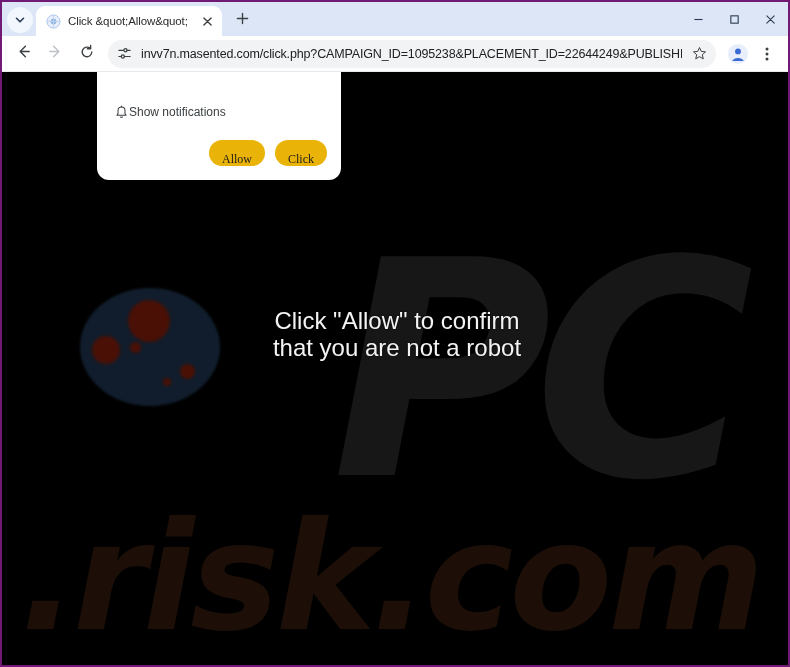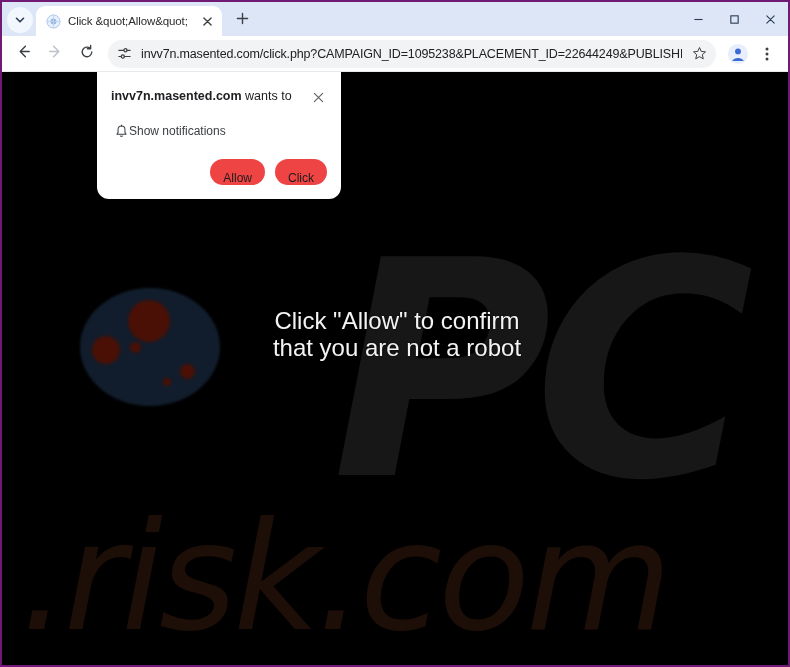--- a/index.html
+++ b/index.html
@@ -210,21 +210,21 @@
     font-style: italic;
     color: #171717;
     line-height: 1;
     letter-spacing: -18px;
     font-family: "DejaVu Sans", sans-serif;
   }
   .wm-risk {
     left: 18px;
     top: 430px;
     font-size: 150px;
-    font-weight: normal;
+    font-weight: bold;
     font-style: italic;
     color: #1d0f07;
     line-height: 1;
     letter-spacing: -4px;
     font-family: "DejaVu Sans", sans-serif;
   }
 
   
   .orb {
     position: absolute;
@@ -313,25 +313,25 @@
   .perm-actions {
     display: flex;
     justify-content: flex-end;
     gap: 10px;
     margin-top: 20px;
   }
   .perm-btn {
     min-width: 52px;
     height: 26px;
     border-radius: 13px;
-    background: #ef4444;
+    background: #eab308;
     border: none;
     color: #1c1c1c;
     font-size: 12px;
-    font-family: Liberation Sans, sans-serif;
+    font-family: Liberation Serif, serif;
     padding: 12px 13px;
     cursor: pointer;
   }
 </style>
 </head>
 <body>
 
 <div class="window">
 
   <div class="tabstrip">
@@ -458,30 +458,20 @@
       <div class="orb-dot" style="left:48px; top:12px; width:42px; height:42px;"></div>
       <div class="orb-dot" style="left:12px; top:48px; width:28px; height:28px;"></div>
       <div class="orb-dot" style="left:50px; top:54px; width:11px; height:11px;"></div>
       <div class="orb-dot" style="left:100px; top:76px; width:15px; height:15px;"></div>
       <div class="orb-dot" style="left:83px; top:90px; width:8px; height:8px;"></div>
     </div>
 
     <div class="page-heading">Click "Allow" to confirm that you are not a robot</div>
 
     <div class="perm-dialog">
-      <div class="perm-head">
-        <div class="perm-title"><b>invv7n.masented.com</b><span> wants to</span></div>
-        <div class="perm-close">
-          <span>
-            <svg width="11" height="11" viewBox="0 0 12 12">
-              <path d="M1.5 1.5 L10.5 10.5 M10.5 1.5 L1.5 10.5" stroke="#5f6368" stroke-width="1.3" stroke-linecap="round"></path>
-            </svg>
-          </span>
-        </div>
-      </div>
 
       <div class="perm-row">
         <span class="perm-row-icon">
           <svg width="15" height="15" viewBox="0 0 16 16">
             <path d="M8 2.1 C5.7 2.1 4.3 3.6 4.3 5.9 L4.3 9.2 L3.1 11 L12.9 11 L11.7 9.2 L11.7 5.9 C11.7 3.6 10.3 2.1 8 2.1 Z" fill="none" stroke="#3c4043" stroke-width="1.1" stroke-linejoin="round"></path>
             <path d="M8 1 L8 2.1" stroke="#3c4043" stroke-width="1.1" stroke-linecap="round"></path>
             <path d="M6.7 12.3 A1.35 1.2 0 0 0 9.3 12.3" fill="none" stroke="#3c4043" stroke-width="1.1"></path>
           </svg>
         </span>
         <span class="perm-row-label">Show notifications</span>

